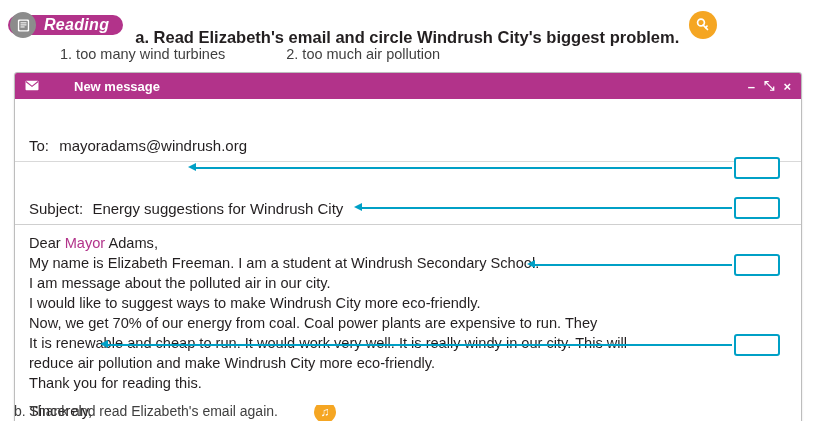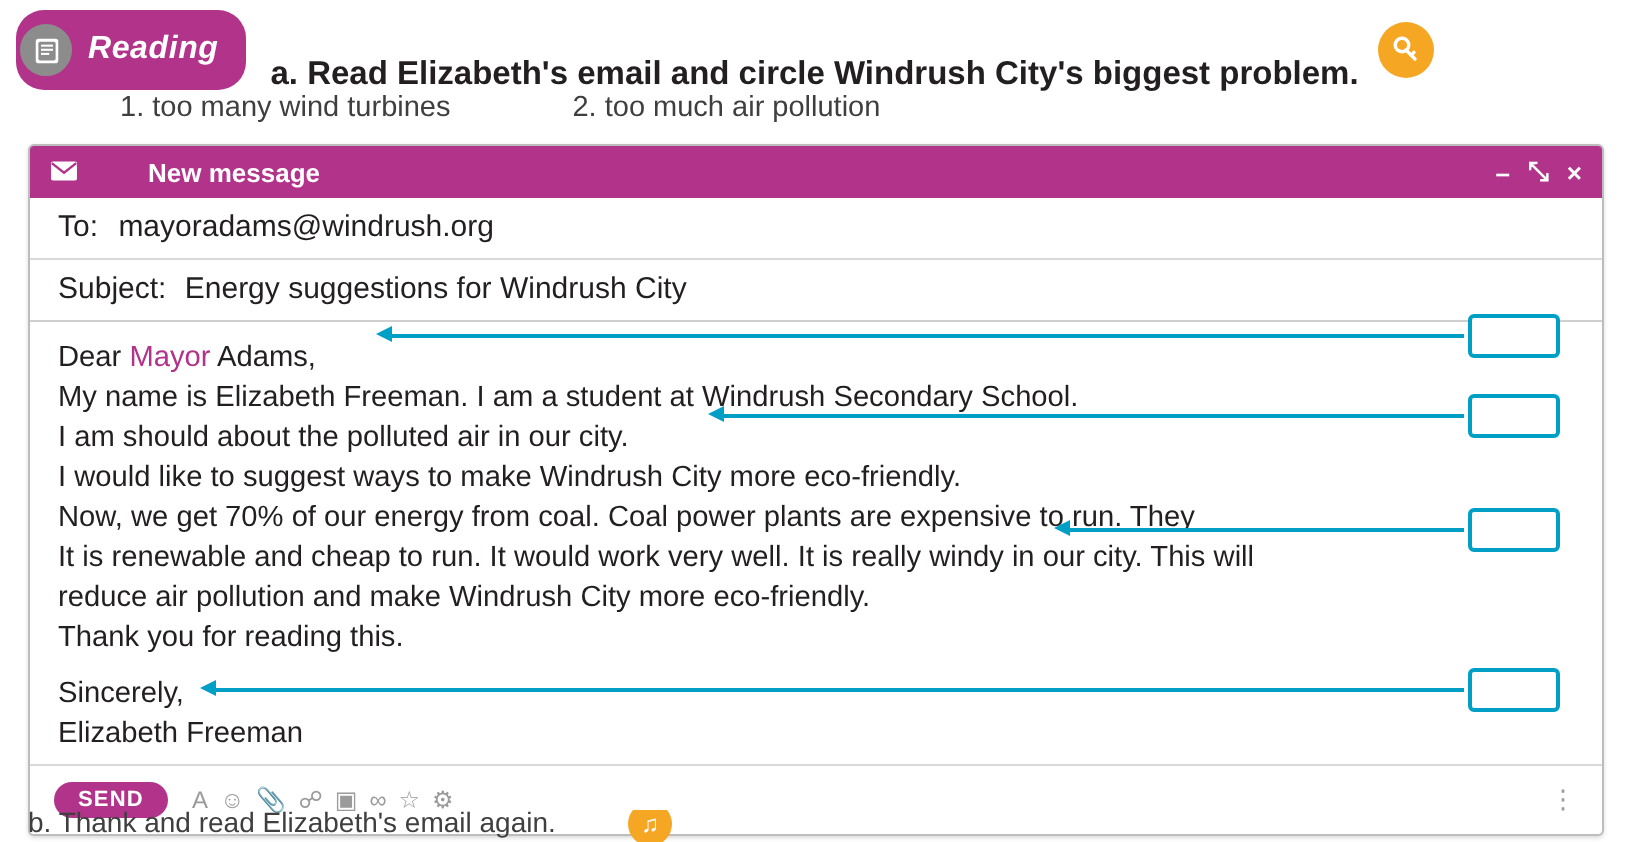--- a/index.html
+++ b/index.html
@@ -22,21 +22,21 @@
     align-items: center;
     padding: 8px 0 0 8px;
     position: relative;
     height: 34px;
   }
   .reading-pill {
     display: flex;
     align-items: center;
     background: #b2338a;
     border-radius: 14px;
-    height: 40px;
+    height: 20px;
     padding: 0 14px 0 2px;
     position: relative;
   }
   .reading-badge {
     width: 26px;
     height: 26px;
     border-radius: 50%;
     background: #8c8c8c;
     display: flex;
     align-items: center;
@@ -120,20 +120,21 @@
     gap: 9px;
     font-size: 13px;
   }
   .window-controls span { cursor: default; }
 
   .field-row {
     padding: 6px 14px 7px 14px;
     font-size: 15px;
     color: #231f20;
     border-bottom: 1px solid #d9d9d9;
+    margin-top: 32px;
   }
   .field-row.subject {
     border-bottom: 1px solid #cfcfcf;
   }
 
   .mail-body {
     padding: 9px 14px 4px 14px;
     font-size: 14.6px;
     line-height: 1.37;
     color: #231f20;
@@ -285,21 +286,21 @@
   </div>
 
   <div class="field-row subject">
     <span>Subject:</span>
     <span style="margin-left:5px;">Energy suggestions for Windrush City</span>
   </div>
 
   <div class="mail-body">
     <p><span>Dear </span><span class="highlight-name">Mayor</span><span> Adams,</span></p>
     <p>My name is Elizabeth Freeman. I am a student at Windrush Secondary School.</p>
-    <p>I am should about the polluted air in our city.</p>
+    <p>I am message about the polluted air in our city.</p>
     <p>I would like to suggest ways to make Windrush City more eco-friendly.</p>
     <p>Now, we get 70% of our energy from coal. Coal power plants are expensive to run. They</p>
     <p>It is renewable and cheap to run. It would work very well. It is really windy in our city. This will</p>
     <p>reduce air pollution and make Windrush City more eco-friendly.</p>
     <p>Thank you for reading this.</p>
     <div class="spacer"></div>
     <p>Sincerely,</p>
     <p>Elizabeth Freeman</p>
   </div>
 

